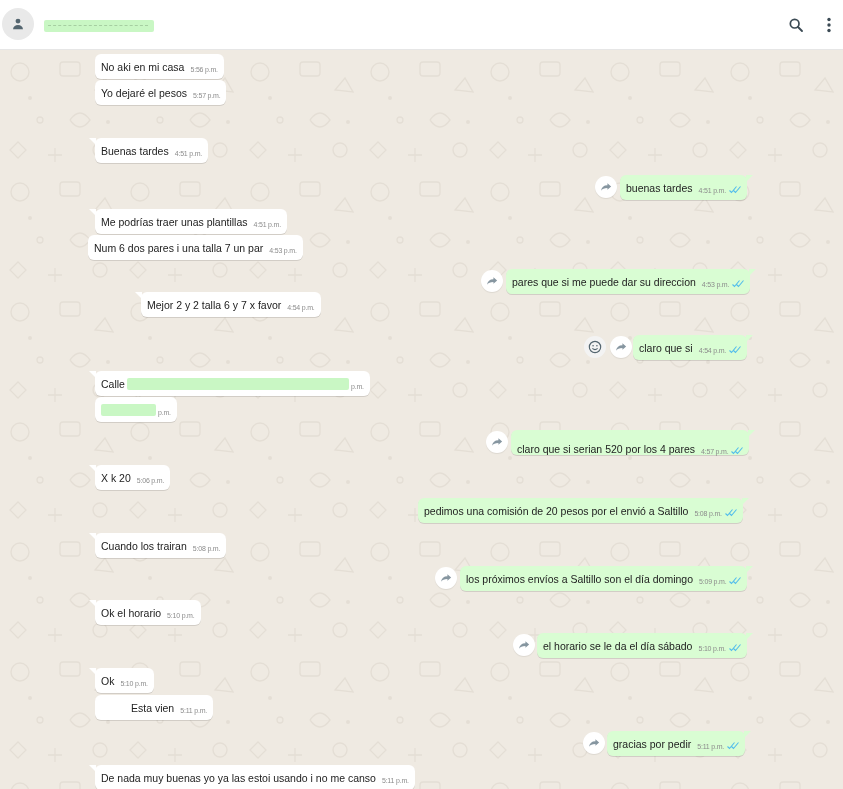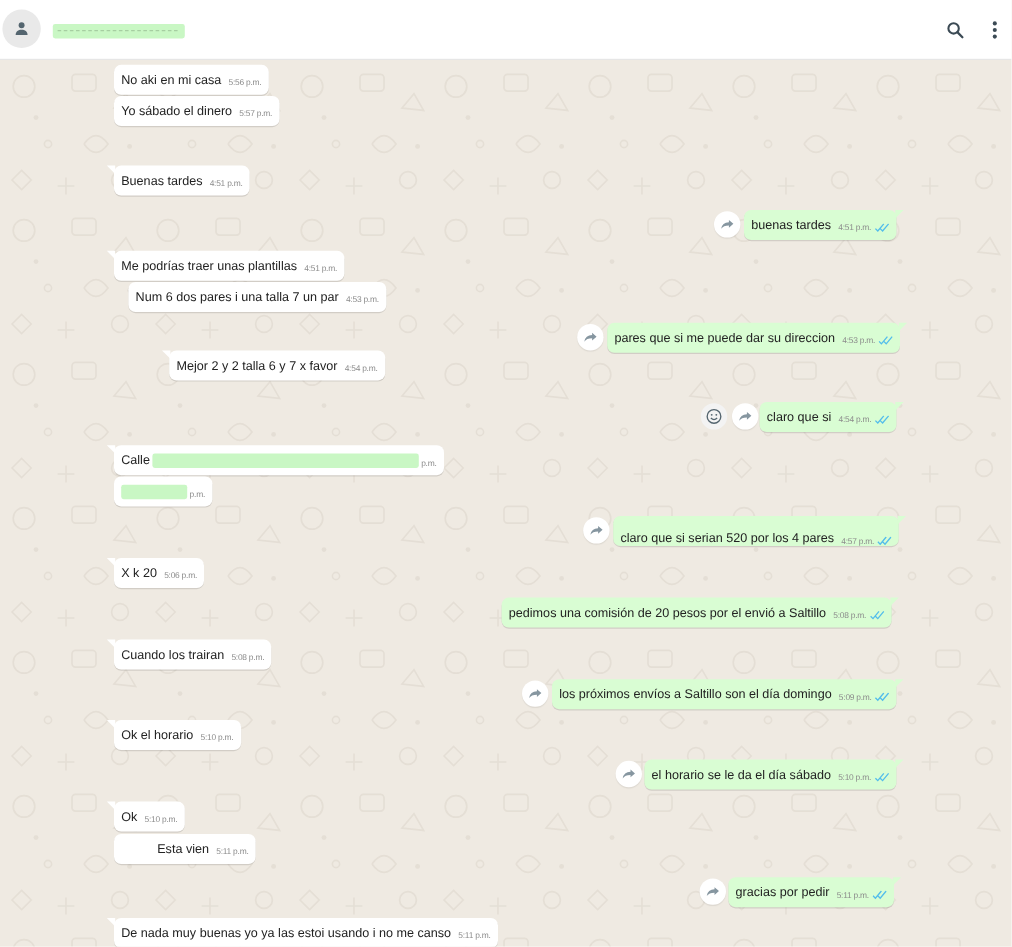--- a/index.html
+++ b/index.html
@@ -115,21 +115,21 @@
     <rect width="843" height="739" fill="url(#doodle)"></rect>
   </svg>
 </div>
 
 <div class="msg in" style="left:95px;top:54px;">
   <span class="text">No aki en mi casa</span>
   <span class="time">5:56 p.m.</span>
 </div>
 
 <div class="msg in" style="left:95px;top:80px;">
-  <span class="text">Yo sábado el dinero</span>
+  <span class="text">Yo dejaré el pesos</span>
   <span class="time">5:57 p.m.</span>
 </div>
 
 <div class="msg in tail-in" style="left:95px;top:138px;">
   <span class="text">Buenas tardes</span>
   <span class="time">4:51 p.m.</span>
 </div>
 
 <div class="fwd-btn" style="left:595px;top:176px;">
   <svg width="13" height="10" viewBox="0 0 14 10">
@@ -144,21 +144,21 @@
         <path d="M0.5 4.5 l2 2 l5 -6 M4.5 4.5 l2 2 l5 -6" stroke="#53bdeb" stroke-width="1.1" fill="none"></path>
       </svg>
     </span>
 </div>
 
 <div class="msg in tail-in" style="left:95px;top:209px;">
   <span class="text">Me podrías traer unas plantillas</span>
   <span class="time">4:51 p.m.</span>
 </div>
 
-<div class="msg in" style="left:107px;top:235px;">
+<div class="msg in" style="left:88px;top:235px;">
   <span class="text">Num 6 dos pares i una talla 7 un par</span>
   <span class="time">4:53 p.m.</span>
 </div>
 
 <div class="fwd-btn" style="left:481px;top:270px;">
   <svg width="13" height="10" viewBox="0 0 14 10">
       <path d="M1 9 q1 -6 7 -6 v-2 l4 3.5 l-4 3.5 v-2 q-5 0 -7 3z" fill="#8696a0"></path>
     </svg>
 </div>
 <div class="msg out tail-out" style="left:506px;top:269px;">

